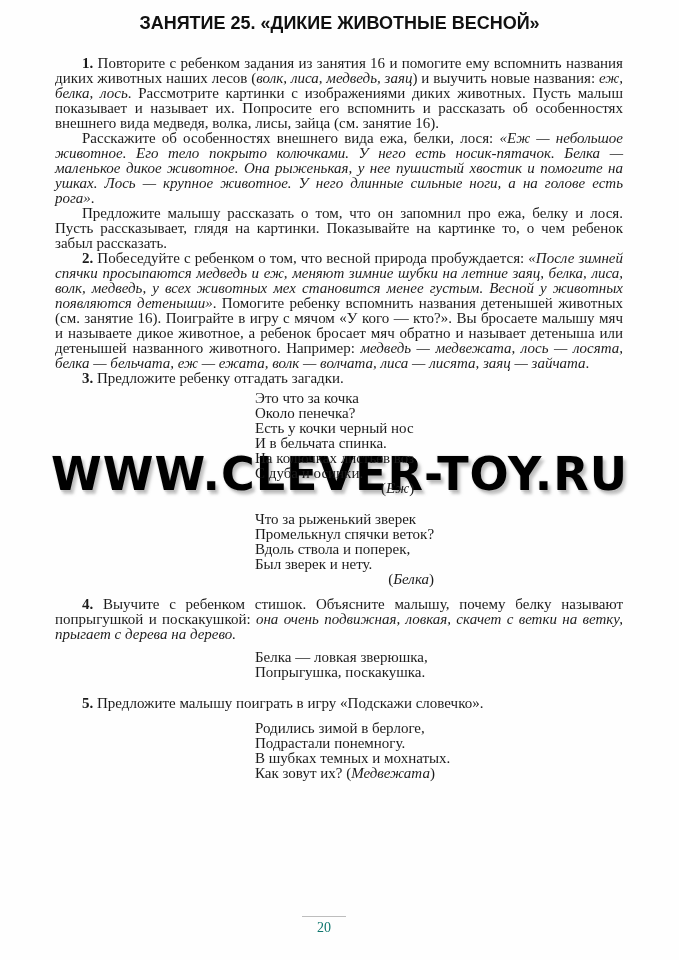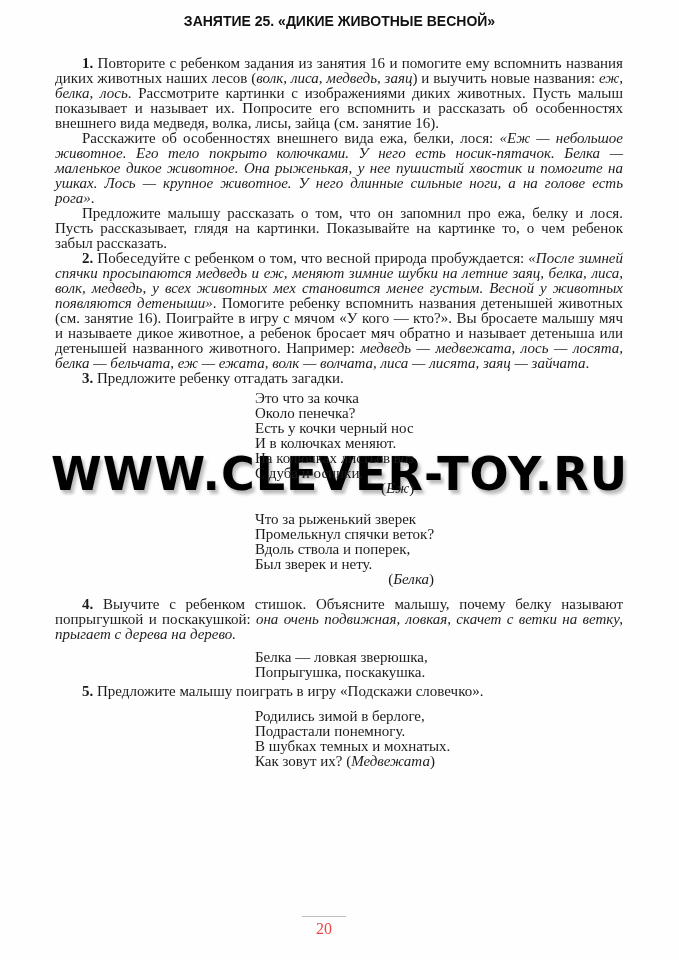--- a/index.html
+++ b/index.html
@@ -9,21 +9,21 @@
     margin:0 auto;
     background:#fefefe;
     overflow:hidden;
     font-family:"Liberation Serif", serif;
     color:#1c1c1c;
   }
   .title{
     position:absolute;top:13px;left:0;right:0;
     margin:0;text-align:center;
     font-family:"Liberation Sans", sans-serif;
-    font-weight:700;font-size:14px;letter-spacing:0;
+    font-weight:700;font-size:18px;letter-spacing:0;
     color:#111;
   }
   .watermark{
     position:absolute;top:447px;left:0;right:0;
     text-align:center;white-space:nowrap;
     font-family:"DejaVu Sans", sans-serif;
     font-weight:700;font-size:46px;letter-spacing:1px;
     color:#000000;
     text-shadow: 3px 4px 3px rgba(150,150,150,.55),
                  -1px -1px 1px rgba(215,215,215,.45),
@@ -52,21 +52,21 @@
   .bd{font-weight:bold;}
   .footer{
     position:absolute;top:916px;left:0;width:648px;
     text-align:center;z-index:1;
   }
   .footer-rule{
     width:44px;margin:0 auto 3px auto;
     border-top:1px solid #bdbdbd;height:0;
   }
   .page-number{
-    font-size:16px;color:#ef4444;
+    font-size:14px;color:#0f766e;
     font-family:"Liberation Serif", serif;
   }
 </style>
 </head>
 <body>
 
 <div class="page">
 
   <div class="watermark">WWW.CLEVER-TOY.RU</div>
 
@@ -77,42 +77,42 @@
     <p class="para"><span class="bd">1.</span><span> Повторите с ребенком задания из занятия 16 и помогите ему вспомнить названия диких животных наших лесов (</span><span class="it">волк, лиса, медведь, заяц</span><span>) и выучить новые названия: </span><span class="it">еж, белка, лось</span><span>. Рассмотрите картинки с изображениями диких животных. Пусть малыш показывает и называет их. Попросите его вспомнить и рассказать об особенностях внешнего вида медведя, волка, лисы, зайца (см. занятие 16).</span></p>
     <p class="para"><span>Расскажите об особенностях внешнего вида ежа, белки, лося: </span><span class="it">«Еж — небольшое животное. Его тело покрыто колючками. У него есть носик-пятачок. Белка — маленькое дикое животное. Она рыженькая, у нее пушистый хвостик и помогите на ушках. Лось — крупное животное. У него длинные сильные ноги, а на голове есть рога»</span><span>.</span></p>
     <p class="para"><span>Предложите малышу рассказать о том, что он запомнил про ежа, белку и лося. Пусть рассказывает, глядя на картинки. Показывайте на картинке то, о чем ребенок забыл рассказать.</span></p>
     <p class="para"><span class="bd">2.</span><span> Побеседуйте с ребенком о том, что весной природа пробуждается: </span><span class="it">«После зимней спячки просыпаются медведь и еж, меняют зимние шубки на летние заяц, белка, лиса, волк, медведь, у всех животных мех становится менее густым. Весной у животных появляются детеныши»</span><span>. Помогите ребенку вспомнить названия детенышей животных (см. занятие 16). Поиграйте в игру с мячом «У кого — кто?». Вы бросаете малышу мяч и называете дикое животное, а ребенок бросает мяч обратно и называет детеныша или детенышей названного животного. Например: </span><span class="it">медведь — медвежата, лось — лосята, белка — бельчата, еж — ежата, волк — волчата, лиса — лисята, заяц — зайчата</span><span>.</span></p>
     <p class="para"><span class="bd">3.</span><span> Предложите ребенку отгадать загадки.</span></p>
 
     <div class="poem" style="margin-top:5px;">
       <div class="poem-line"><span>Это что за кочка</span></div>
       <div class="poem-line"><span>Около пенечка?</span></div>
       <div class="poem-line"><span>Есть у кочки черный нос</span></div>
-      <div class="poem-line"><span>И в колючках меняют.</span></div>
+      <div class="poem-line"><span>И в бельчата спинка.</span></div>
       <div class="poem-line"><span>На колючках листьев воз</span></div>
       <div class="poem-line"><span>С дуба и осинки.</span></div>
       <div class="poem-answer"><span>(</span><span class="it">Еж</span><span>)</span></div>
     </div>
 
     <div class="poem" style="margin-top:16px;">
       <div class="poem-line"><span>Что за рыженький зверек</span></div>
       <div class="poem-line"><span>Промелькнул спячки веток?</span></div>
       <div class="poem-line"><span>Вдоль ствола и поперек,</span></div>
       <div class="poem-line"><span>Был зверек и нету.</span></div>
       <div class="poem-answer"><span>(</span><span class="it">Белка</span><span>)</span></div>
     </div>
 
     <p class="para" style="margin-top:10px;"><span class="bd">4.</span><span> Выучите с ребенком стишок. Объясните малышу, почему белку называют попрыгушкой и поскакушкой: </span><span class="it">она очень подвижная, ловкая, скачет с ветки на ветку, прыгает с дерева на дерево.</span></p>
 
     <div class="poem" style="margin-top:8px;font-family:Liberation Serif, serif;">
       <div class="poem-line"><span>Белка — ловкая зверюшка,</span></div>
       <div class="poem-line"><span>Попрыгушка, поскакушка.</span></div>
     </div>
 
-    <p class="para" style="margin-top:4px;"><span class="bd">5.</span><span> Предложите малышу поиграть в игру «Подскажи словечко».</span></p>
+    <p class="para" style="margin-top:16px;"><span class="bd">5.</span><span> Предложите малышу поиграть в игру «Подскажи словечко».</span></p>
 
     <div class="poem" style="margin-top:10px;">
       <div class="poem-line"><span>Родились зимой в берлоге,</span></div>
       <div class="poem-line"><span>Подрастали понемногу.</span></div>
       <div class="poem-line"><span>В шубках темных и мохнатых.</span></div>
       <div class="poem-line"><span>Как зовут их? (</span><span class="it">Медвежата</span><span>)</span></div>
     </div>
 
 
   </div>

